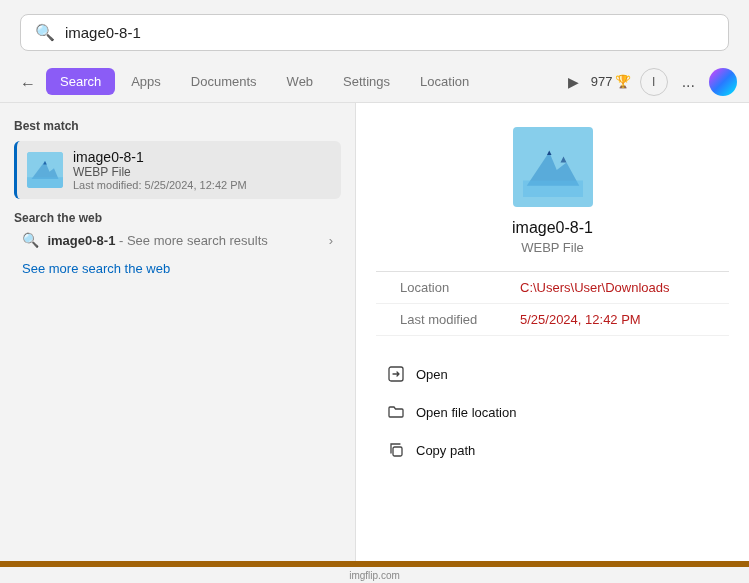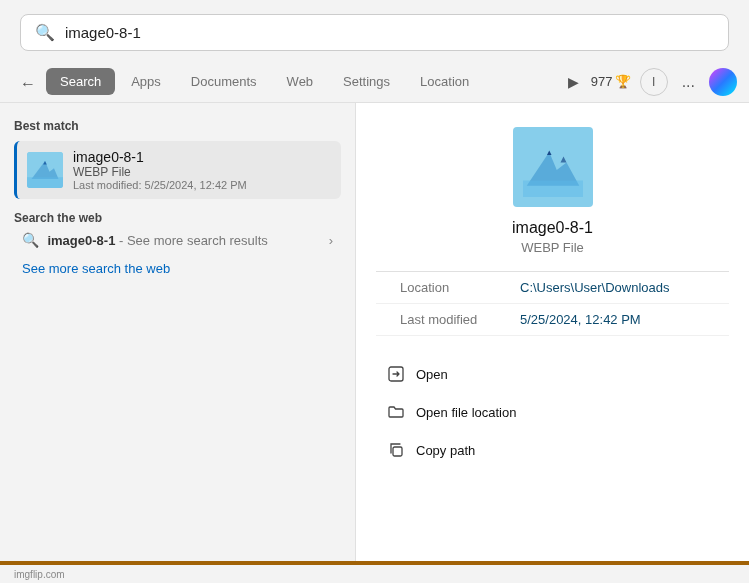--- a/index.html
+++ b/index.html
@@ -67,21 +67,21 @@
       padding: 6px 14px;
       border-radius: 6px;
       cursor: pointer;
       font-size: 13px;
       color: #737373;
       border: none;
       background: none;
       white-space: nowrap;
     }
     .tab.active {
-      background: #737373;
+      background: #8b5cf6;
       color: #fff;
     }
     .nav-spacer { flex: 1; }
     .nav-right {
       display: flex;
       align-items: center;
       gap: 8px;
     }
     .play-btn {
       background: none;
@@ -246,21 +246,21 @@
       border-top: 1px solid #e0e0e0;
       margin-bottom: 16px;
     }
     .meta-row {
       display: flex;
       padding: 8px 0;
       border-bottom: 1px solid #f0f0f0;
       font-size: 13px;
     }
     .meta-key { color: #777; width: 120px; flex-shrink: 0; margin-left: 24px; }
-    .meta-val { color: #0c4a6e; }
+    .meta-val { color: #b91c1c; }
     .action-list {
       width: 100%;
       display: flex;
       flex-direction: column;
       gap: 2px;
       margin-top: 4px;
     }
     .action-btn {
       display: flex;
       align-items: center;
@@ -289,21 +289,22 @@
     .footer {
       position: absolute;
       bottom: 0;
       left: 0;
       right: 0;
       height: 22px;
       background: #f3f3f3;
       display: flex;
       align-items: center;
       padding: 0 14px;
-      border-top: 4px solid #a16207;
+      border-top: 6px solid #a16207;
+      justify-content: center;
     }
     .footer-text {
       font-size: 10px;
       color: #888;
     }
   </style>
 </head>
 <body>
 
 <div class="search-bar-container">

